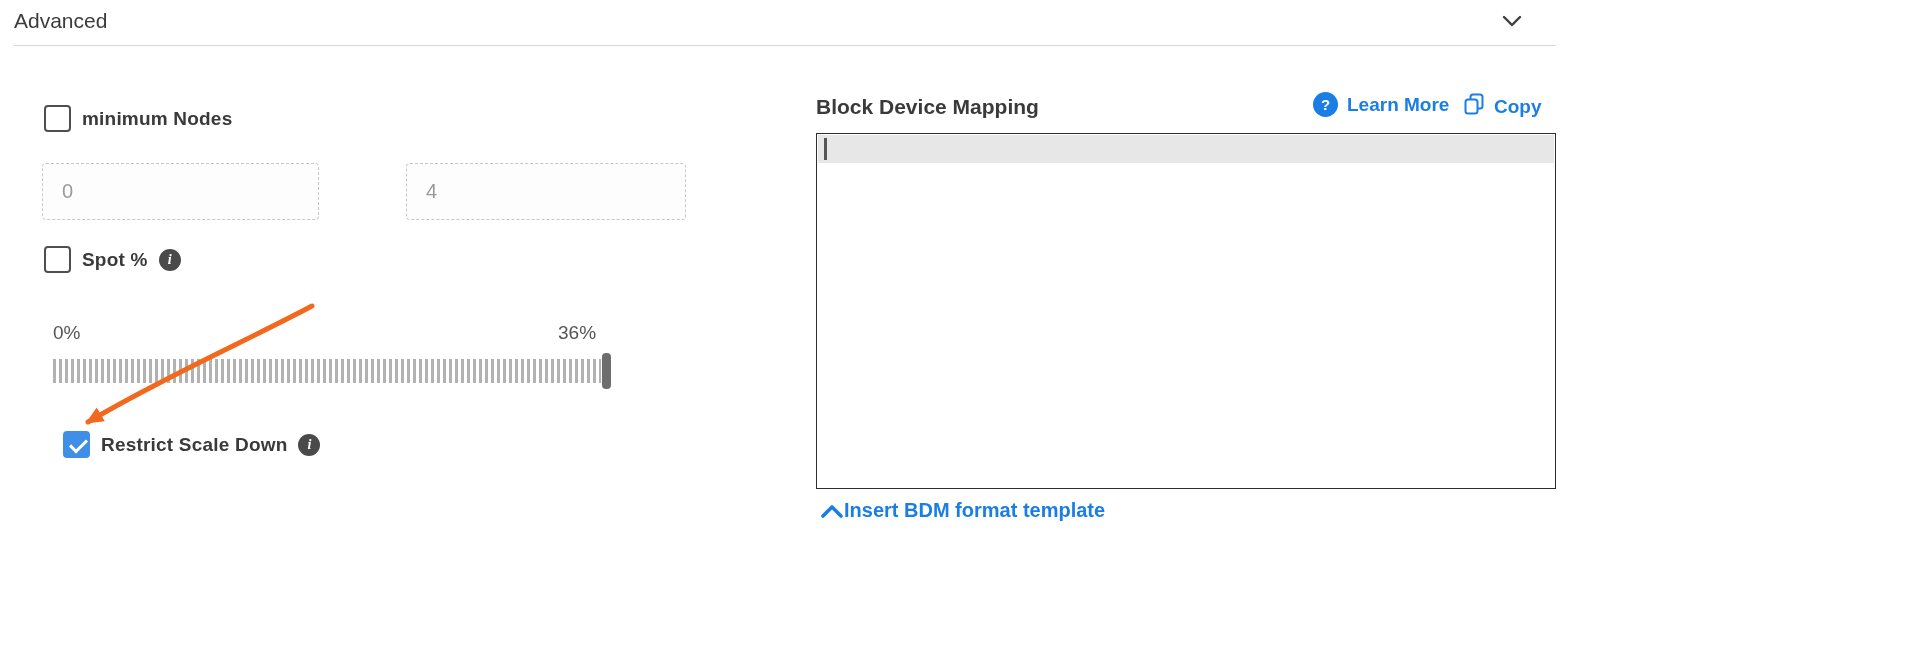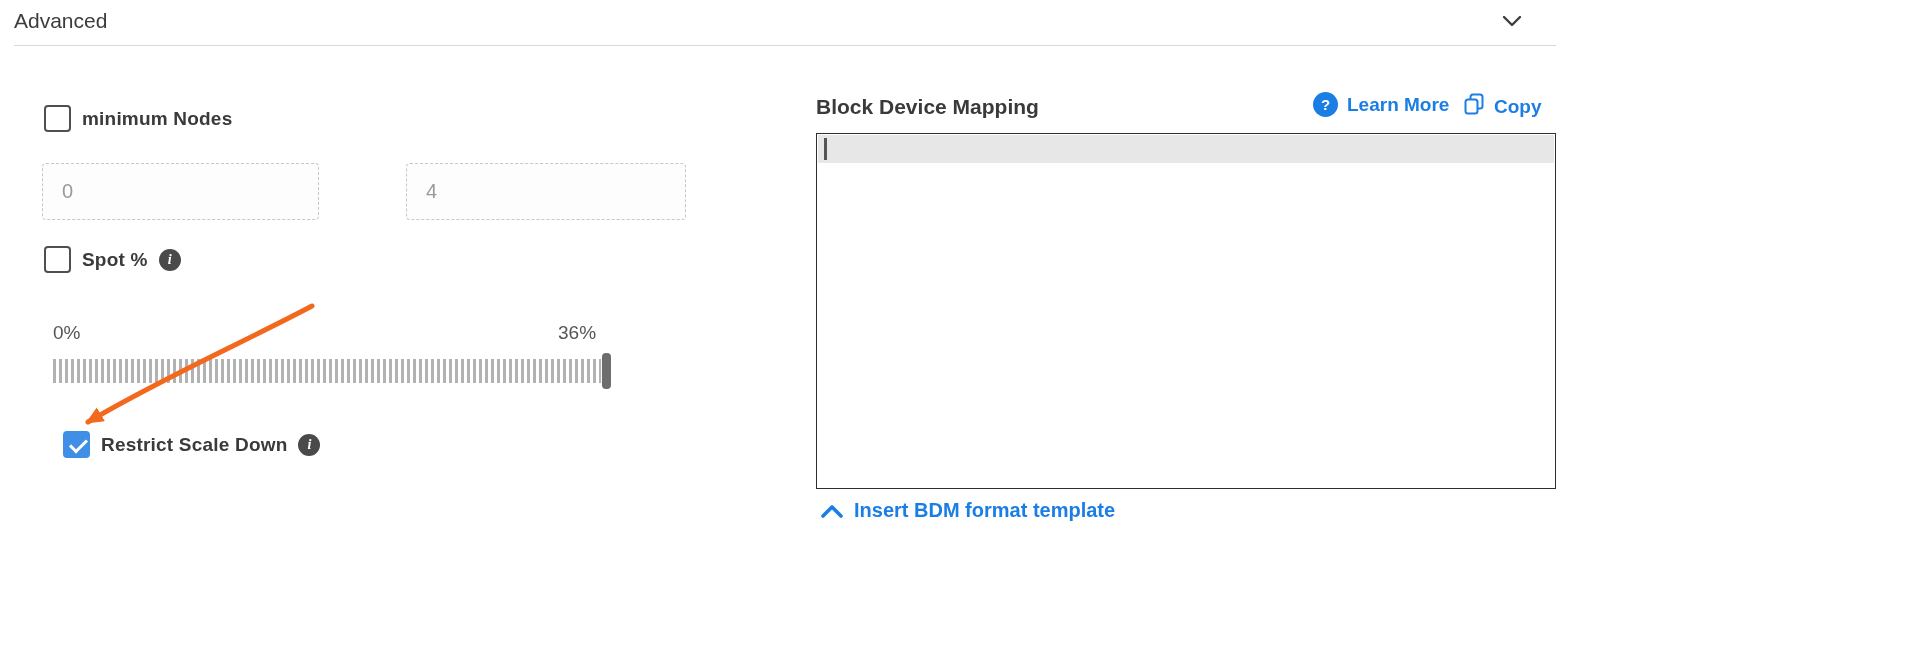--- a/index.html
+++ b/index.html
@@ -46,21 +46,21 @@
   .learn-more { position:absolute; left:1313px; top:92px; }
   .copy-link { position:absolute; left:1464px; top:93px; }
   .q-icon { width:25px; height:25px; border-radius:50%; background:#1b7ee5; color:#fff; font-size:15px;
             font-weight:bold; display:inline-flex; align-items:center; justify-content:center; }
 
   .editor { position:absolute; left:816px; top:133px; width:740px; height:356px; background:#fff;
             border:1px solid #2e2e2e; cursor:text; }
   .editor-line { position:absolute; left:1px; top:1px; right:1px; height:28px; background:#e7e7e7; }
   .caret { position:absolute; left:6px; top:3px; width:3px; height:22px; background:#555; }
 
-  .insert-link { position:absolute; left:820px; top:499px; display:flex; align-items:center; gap:10px;
+  .insert-link { position:absolute; left:820px; top:499px; display:flex; align-items:center; gap:0;
                  cursor:pointer; color:#1b7ee5; font-size:20px; font-weight:700; }
 </style>
 </head>
 <body>
 
 <div class="stage">
 
   <div class="adv-title">Advanced</div>
   <button class="collapse-btn">
     <span>

